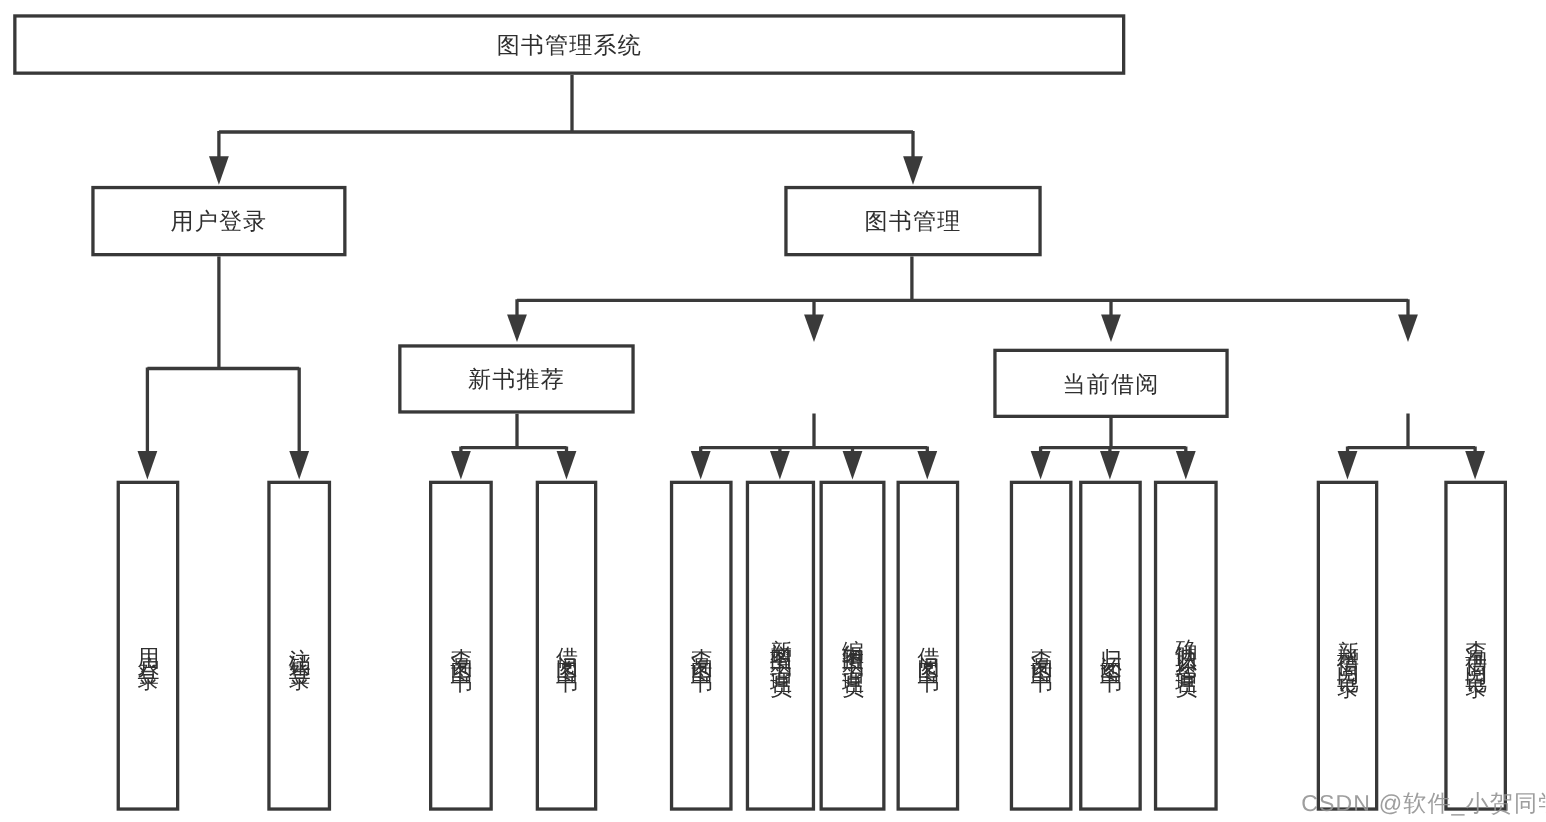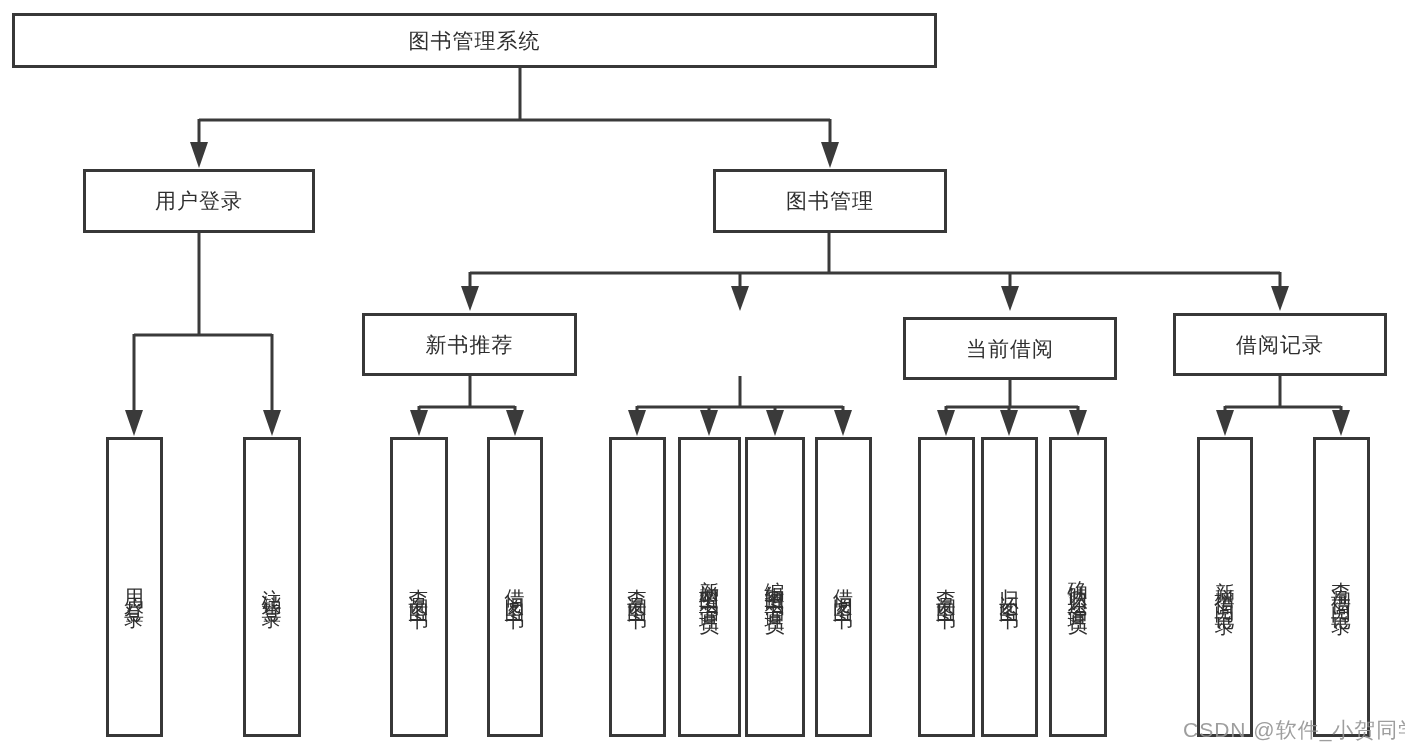--- a/index.html
+++ b/index.html
@@ -33,21 +33,21 @@
   .node.leaf .vtext {
     writing-mode: vertical-rl;
     text-orientation: mixed;
     letter-spacing: 7px;
     line-height: 1;
     font-size: 20px;
   }
   .node.leaf.long .vtext { letter-spacing: 5px; }
 
   
-  #n-root           { left: 12px;   top: 13px;  width: 925px; height: 55px; }
+  #n-root           { left: 12px;   top: 13px;  width: 1011px; height: 55px; }
   #n-user-login     { left: 83px;   top: 169px; width: 232px;  height: 64px; }
   #n-book-mgmt      { left: 713px;  top: 169px; width: 234px;  height: 64px; }
   #n-new-book-rec   { left: 362px;  top: 313px; width: 215px;  height: 63px; font-family: Liberation Serif, serif; }
   #n-book-borrow    { left: 633px;  top: 313px; width: 214px;  height: 63px; }
   #n-current-borrow { left: 903px;  top: 317px; width: 214px;  height: 63px; }
   #n-borrow-record  { left: 1173px; top: 313px; width: 214px;  height: 63px; }
 
   .leaf { top: 437px; height: 300px; }
   #l-user-login     { left: 106px;  width: 57px; }
   #l-logout         { left: 243px;  width: 58px; }
@@ -138,23 +138,20 @@
   <div class="node" id="n-book-mgmt">
     <span>图书管理</span>
   </div>
 
   <div class="node" id="n-new-book-rec">
     <span>新书推荐</span>
   </div>
   <div class="node" id="n-current-borrow">
     <span>当前借阅</span>
   </div>
-  <div class="node" id="n-borrow-record">
-    <span>借阅记录</span>
-  </div>
 
   <div class="node leaf" id="l-user-login">
     <span class="vtext">用户登录</span>
   </div>
   <div class="node leaf" id="l-logout">
     <span class="vtext">注销登录</span>
   </div>
   <div class="node leaf" id="l-query-rec">
     <span class="vtext">查询图书</span>
   </div>

